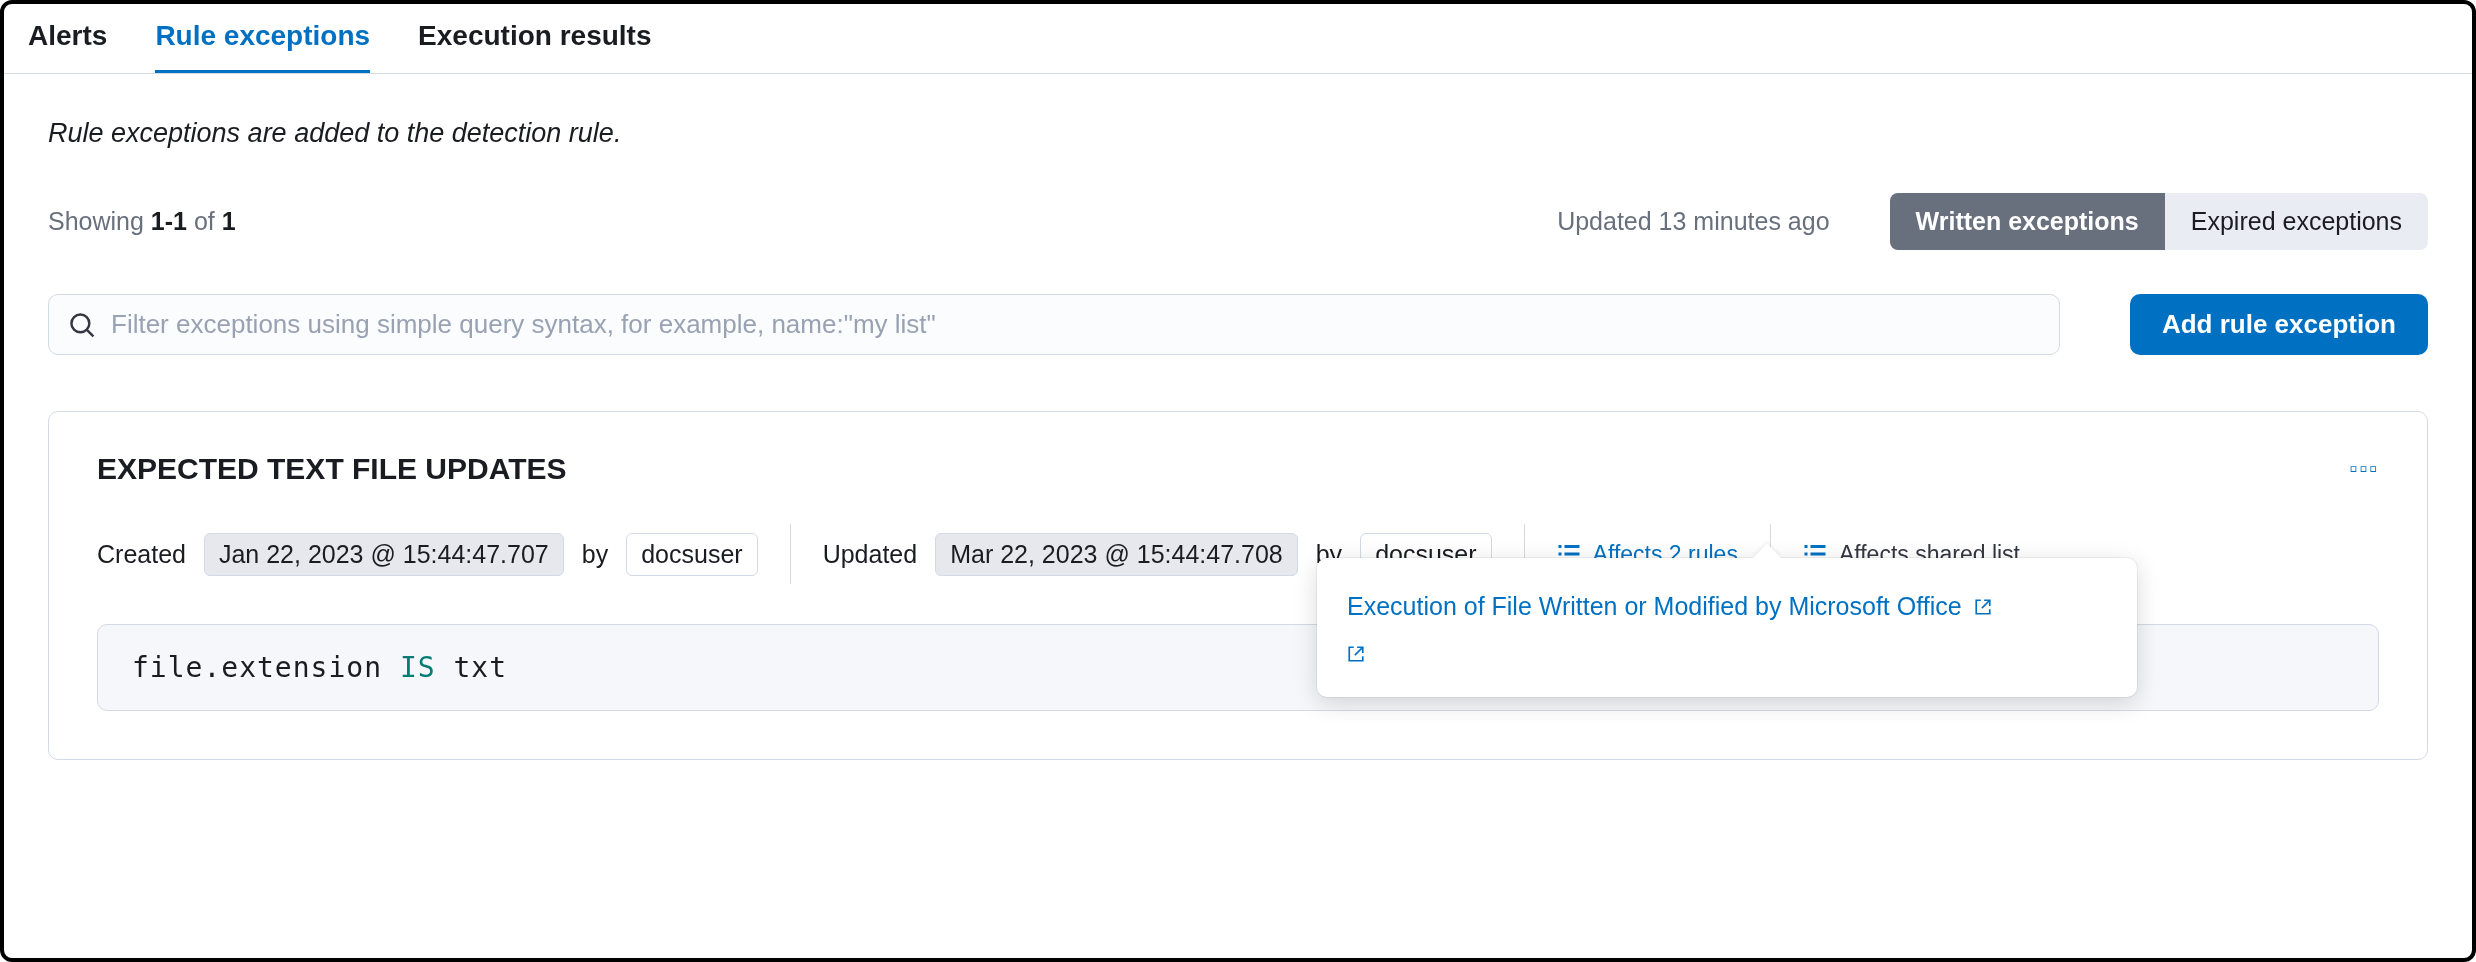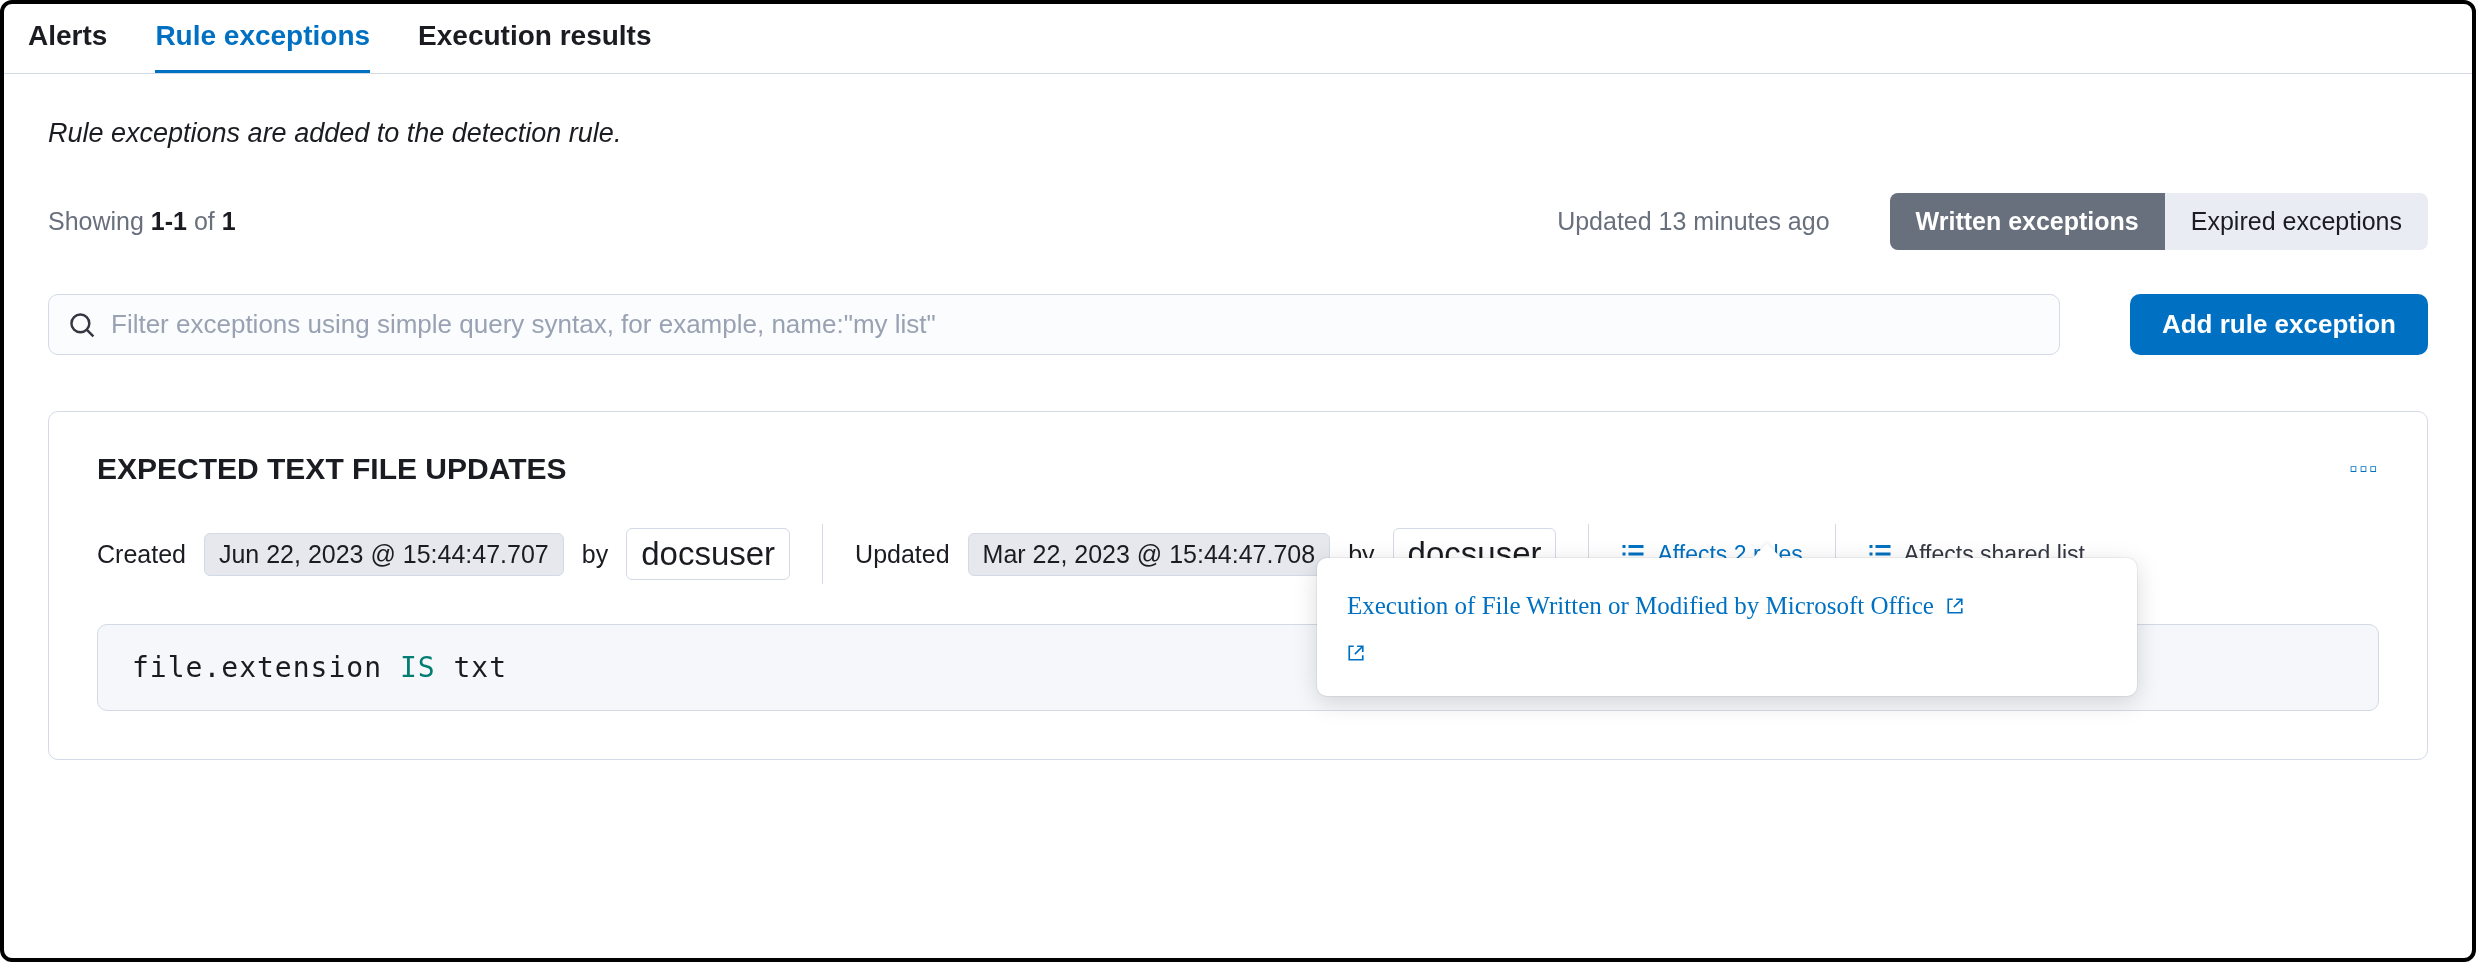--- a/index.html
+++ b/index.html
@@ -147,21 +147,21 @@
       border-radius: 6px;
       padding: 6px 14px;
       font-size: 25px;
       color: #1a1c21;
     }
     .badge-user {
       background: #fff;
       border: 1px solid #d3dae6;
       border-radius: 6px;
       padding: 6px 14px;
-      font-size: 33px;
+      font-size: 25px;
       color: #1a1c21;
     }
     .divider {
       width: 1px;
       height: 60px;
       background: #d3dae6;
       margin: 0 14px;
     }
     .link-item {
       display: flex;
@@ -186,21 +186,20 @@
     .code-op { color: #017d73; }
     .popover {
       position: absolute;
       background: #fff;
       border-radius: 10px;
       box-shadow: 0 6px 24px rgba(0,0,0,0.15), 0 0 0 1px rgba(0,0,0,0.05);
       padding: 22px 30px;
       top: 146px;
       left: 1268px;
       width: 820px;
-      font-family: Liberation Serif, serif;
     }
     .popover::before {
       content: "";
       position: absolute;
       top: -10px;
       left: 440px;
       width: 20px;
       height: 20px;
       background: #fff;
       transform: rotate(45deg);
@@ -254,21 +253,21 @@
   </div>
 
   <div class="card">
     <div class="card-header">
       <div class="card-title">EXPECTED TEXT FILE UPDATES</div>
       <div class="more-icon">▫▫▫</div>
     </div>
 
     <div class="meta-row">
       <span class="meta-label">Created</span>
-      <span class="badge-time">Jun 22, 2023 @ 15:44:47.707</span>
+      <span class="badge-time">Jan 22, 2023 @ 15:44:47.707</span>
       <span class="meta-label">by</span>
       <span class="badge-user">docsuser</span>
       <div class="divider"></div>
       <span class="meta-label">Updated</span>
       <span class="badge-time">Mar 22, 2023 @ 15:44:47.708</span>
       <span class="meta-label">by</span>
       <span class="badge-user">docsuser</span>
       <div class="divider"></div>
       <div class="link-item underline">
         <svg class="list-icon" viewBox="0 0 16 16" fill="currentColor">

